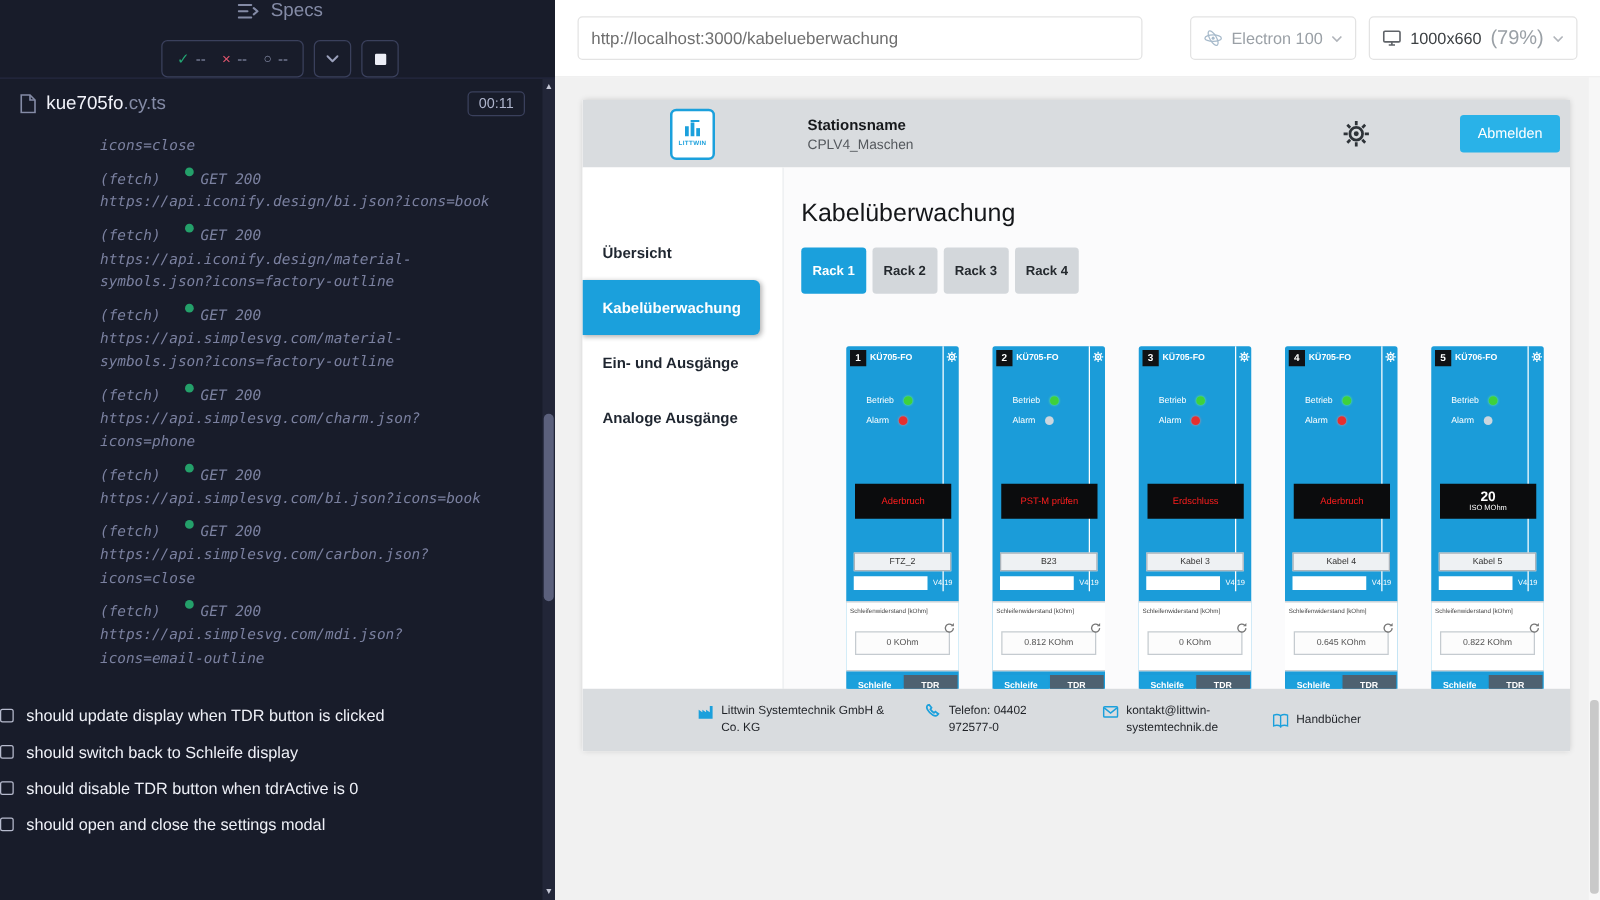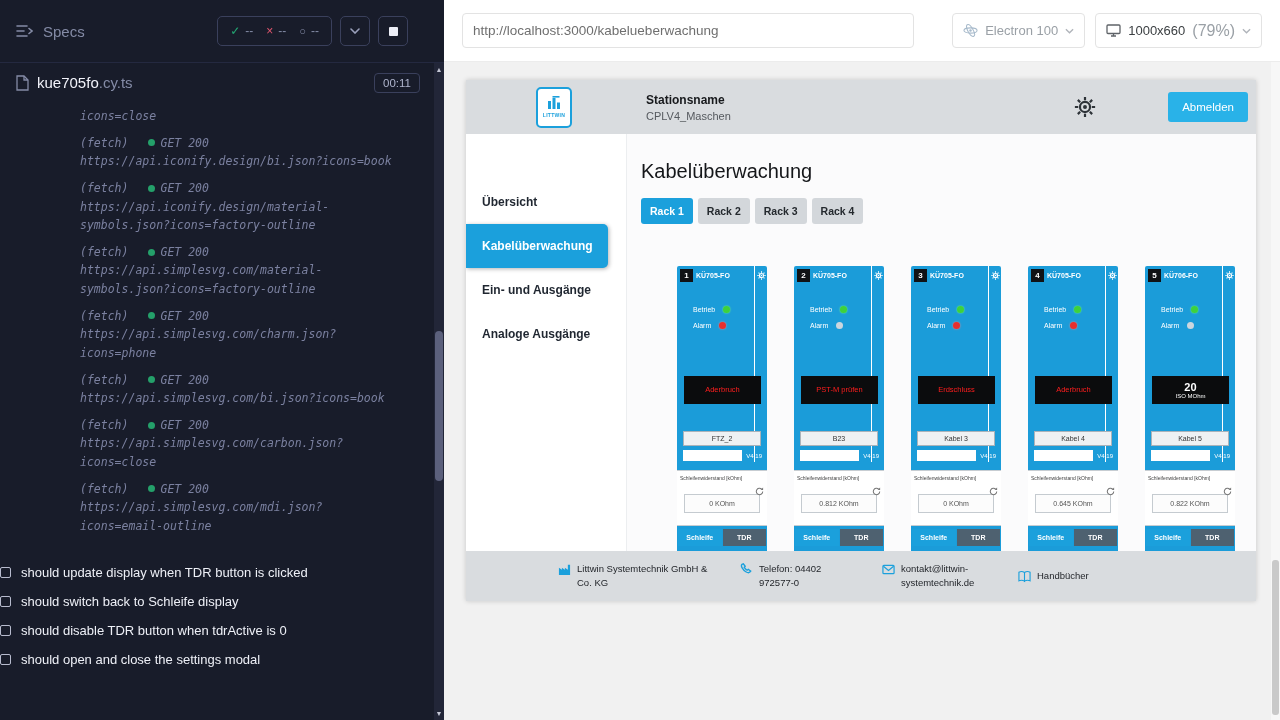--- a/index.html
+++ b/index.html
@@ -1,37 +1,37 @@
 <!DOCTYPE html>
 <html><head>
 <meta charset="utf-8">
 <style>
   * { box-sizing: border-box; margin: 0; padding: 0; }
   html,body { width:1280px; height:720px; overflow:hidden; font-family:"Liberation Sans",sans-serif; background:#f2f3f4; }
   .screen { position:relative; width:1280px; height:720px; }
 
   
   .cy-panel { position:absolute; left:0; top:0; width:444px; height:720px; background:#181c2a; color:#cfd3e4; }
-  .cy-topbar { height:63px; display:flex; align-items:center; justify-content:space-between; padding:0 36px 0 16px; border-bottom:1px solid #242940; }
+  .cy-topbar { height:63px; display:flex; align-items:center; justify-content:space-between; padding:0 12px 0 16px; border-bottom:1px solid #242940;flex-direction:column; }
   .cy-specs { display:flex; align-items:center; gap:10px; color:#848ba6; font-size:15px; }
   .cy-controls { display:flex; gap:8px; align-items:center; }
   .cy-stats { display:flex; gap:13px; border:1px solid #3a405c; border-radius:5px; padding:7px 12px; font-size:12px; color:#848ba6; align-items:center; }
   .stat { display:flex; gap:5px; align-items:center; font-style:normal; }
   .st-check { color:#23a673; font-size:12px; }
   .st-cross { color:#e2566e; font-size:12px; }
   .st-circ  { color:#848ba6; font-size:11px; }
   .cy-btn { width:30px; height:30px; border:1px solid #3a405c; border-radius:5px; background:transparent; color:#9aa0bb; display:flex; align-items:center; justify-content:center; cursor:pointer; }
   .stop-sq { width:9px; height:9px; background:#eceef6; border-radius:1px; }
   .cy-spec-header { height:40px; display:flex; align-items:center; padding:0 24px 0 16px; gap:8px; }
   .spec-name { color:#f2f3fa; font-size:15px; }
   .spec-ext { color:#848ba6; font-size:15px; }
   .spec-timer { margin-left:auto; border:1px solid #3a405c; border-radius:4px; padding:3px 8px; font-size:11.5px; color:#aeb4cc; }
   .cy-log { padding:4px 0 2px 0; }
   .log-cont, .log-entry { margin:0 14px 8px 80px; max-width:324px; font-family:"DejaVu Sans Mono",monospace; font-style:italic; font-size:11.5px; line-height:1.62; color:#7b81a0; }
-  .log-meta { display:flex; align-items:center; }
+  .log-meta { display:flex; align-items:flex-start; }
   .log-dot { width:7px; height:7px; border-radius:50%; background:#24a06a; display:inline-block; margin:0 5px 0 20px; flex:none; }
   .log-url { overflow-wrap:break-word; }
   .cy-tests { list-style:none; margin-top:12px; }
   .cy-tests li { display:flex; align-items:center; gap:10px; padding:7px 0; font-size:13px; color:#eef0f7; cursor:pointer; }
   .test-box { width:11px; height:11px; border:1.5px solid #b7bbce; border-radius:2px; flex:none; }
   .cy-scrolltrack { position:absolute; right:0; top:63px; bottom:0; width:10px; background:#222638; }
   .cy-scrollthumb { position:absolute; left:1px; width:8px; top:268px; height:150px; background:#5b607c; border-radius:4px; }
   .scroll-arrow { position:absolute; left:0; width:10px; text-align:center; font-size:7px; color:#c3c6d4; }
   .arrow-up { top:3px; } .arrow-down { bottom:3px; }
 
@@ -61,21 +61,21 @@
   .logout-btn { background:#29b2e8; color:#fff; border:none; border-radius:3px; height:30px; padding:0 14px; font-size:11.5px; cursor:pointer; flex:none; }
 
   .app-body { flex:1; display:flex; min-height:0; }
   .app-sidebar { width:160px; background:#fff; padding-top:46px; flex:none; }
   .side-item { height:44px; display:flex; align-items:center; padding-left:16px; font-size:12px; font-weight:bold; color:#1f2630; cursor:pointer; }
   .side-item.active { background:#1ba0dc; color:#fff; width:142px; border-radius:0 5px 5px 0; box-shadow:1px 1px 4px rgba(0,0,0,.3); }
 
   .app-content { flex:1; background:#fbfbfc; padding:26px 0 0 14px; overflow:hidden; border-left:1px solid #eceef0; }
   .page-title { font-size:20px; font-weight:400; color:#141619; }
   .tabs { display:flex; gap:5px; margin-top:15px; }
-  .tab { height:26px; padding:0 9px; display:flex; align-items:center; font-size:10.5px; font-weight:bold; background:#d3d7db; color:#24292e; border-radius:3px; cursor:pointer;text-align:right; }
+  .tab { height:37px; padding:0 9px; display:flex; align-items:center; font-size:10.5px; font-weight:bold; background:#d3d7db; color:#24292e; border-radius:3px; cursor:pointer;text-align:right; }
   .tab.active { background:#1ba0dc; color:#fff; }
 
   .cards { display:flex; gap:27px; margin:42px 0 0 36px; }
   .card { width:90px; height:292px; background:#1b9cd9; position:relative; flex:none; border-radius:2px; }
   .strip { position:absolute; top:0; right:0; width:13px; height:196px; border-left:1px solid #fff; text-align:center; }
   .gear-sm { color:#fff; width:9px; height:9px; margin-top:3px; display:inline-block; cursor:pointer; }
   .card-head { display:flex; align-items:center; padding:3px 16px 0 3px; gap:3px; }
   .num { width:13px; height:13px; background:#101215; color:#fff; font-size:8px; font-weight:bold; display:flex; align-items:center; justify-content:center; flex:none; }
   .model { font-size:7px; font-weight:bold; color:#fff; white-space:nowrap; }
   .leds { margin-top:24px; display:flex; flex-direction:column; gap:9px; padding:0 18px 0 16px; }

